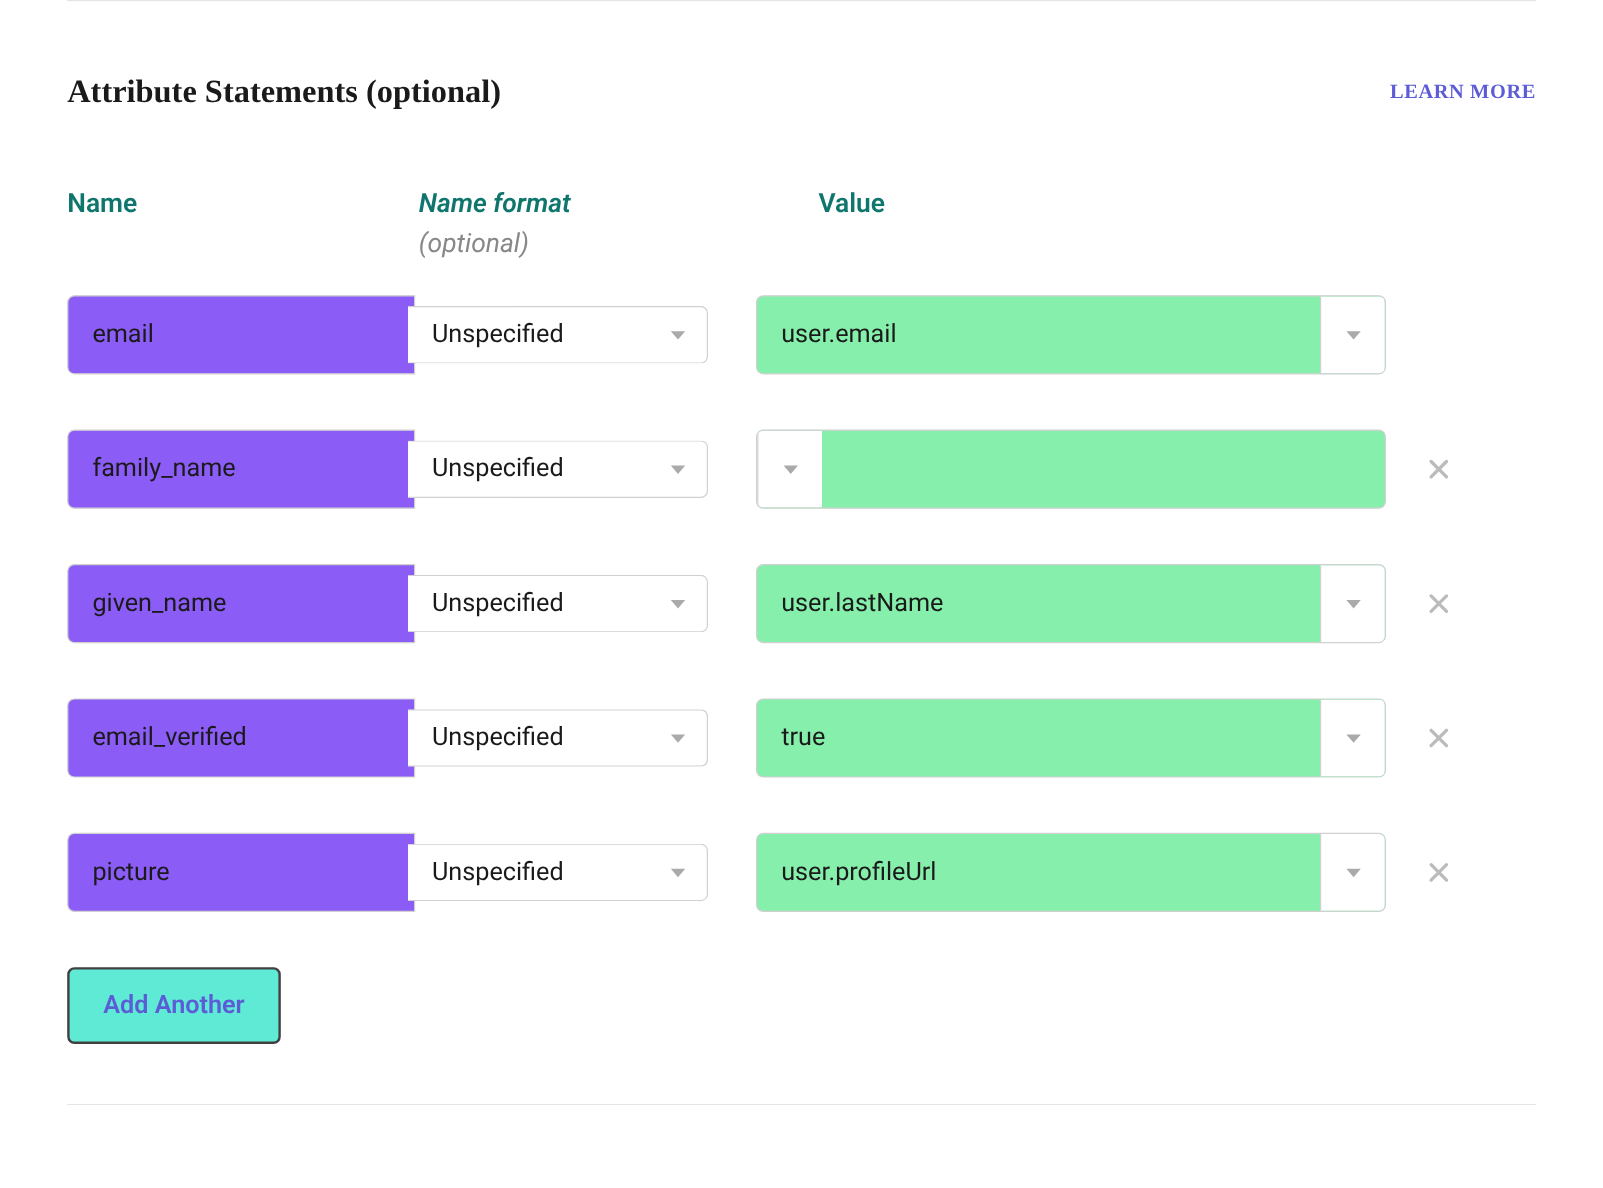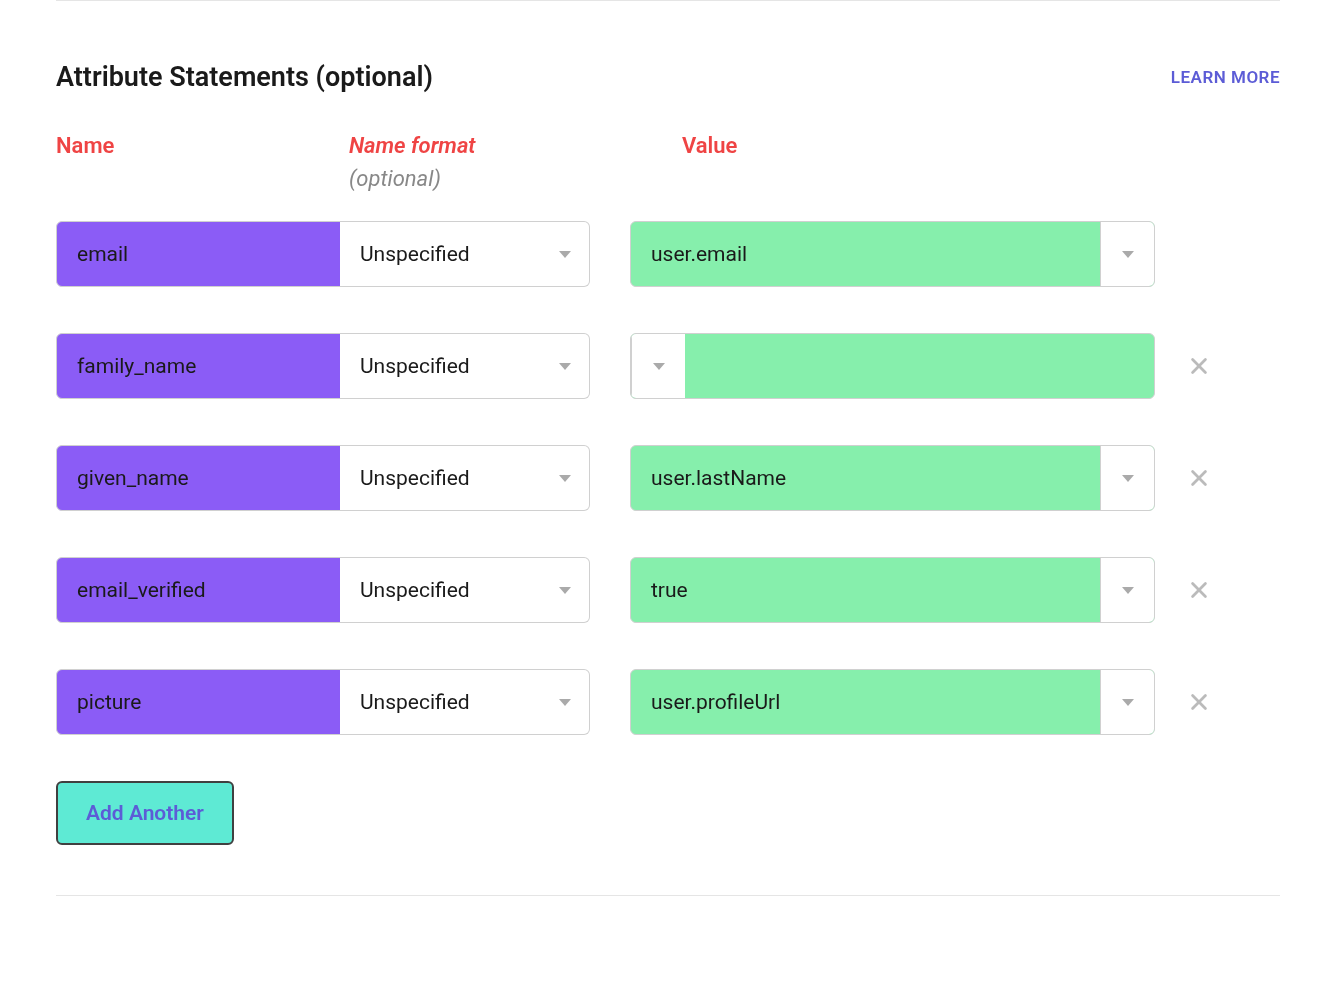--- a/index.html
+++ b/index.html
@@ -24,21 +24,22 @@
     }
     .divider-bottom {
       height: 1px;
       background: #e5e5e5;
       margin: 50px 0 0 0;
     }
     .section-header {
       display: flex;
       justify-content: space-between;
       align-items: center;
-      margin-bottom: 40px;
+      margin-bottom: 50px;
+      font-family: Liberation Serif, serif;
     }
     .section-title {
       font-size: 27px;
       font-weight: 600;
       color: #1a1a1a;
     }
     .learn-more {
       font-size: 17px;
       font-weight: 600;
       color: #5c5cd6;
@@ -58,22 +59,23 @@
       width: 293px;
       font-style: italic;
     }
     .col-value {
       width: 525px;
       margin-left: 40px;
     }
     .header-label {
       font-size: 22px;
       font-weight: 600;
-      color: #ef4444;
+      color: #0f766e;
       margin-bottom: 8px;
+      margin-top: 16px;
     }
     .header-sublabel {
       font-size: 22px;
       font-weight: 400;
       color: #888;
     }
     .row {
       display: flex;
       align-items: center;
       margin-bottom: 46px;
@@ -84,21 +86,21 @@
       border: 1px solid #d0d0d0;
       border-radius: 6px;
       padding: 0 20px;
       font-size: 21px;
       color: #1a1a1a;
       background: #8b5cf6;
       font-family: inherit;
     }
     .select-wrapper {
       width: 250px;
-      height: 66px;
+      height: 48px;
       border: 1px solid #d0d0d0;
       border-left: none;
       border-radius: 0 6px 6px 0;
       display: flex;
       align-items: center;
       justify-content: space-between;
       padding: 0 18px 0 20px;
       background: #fff;
       cursor: pointer;
       margin-left: -6px;

